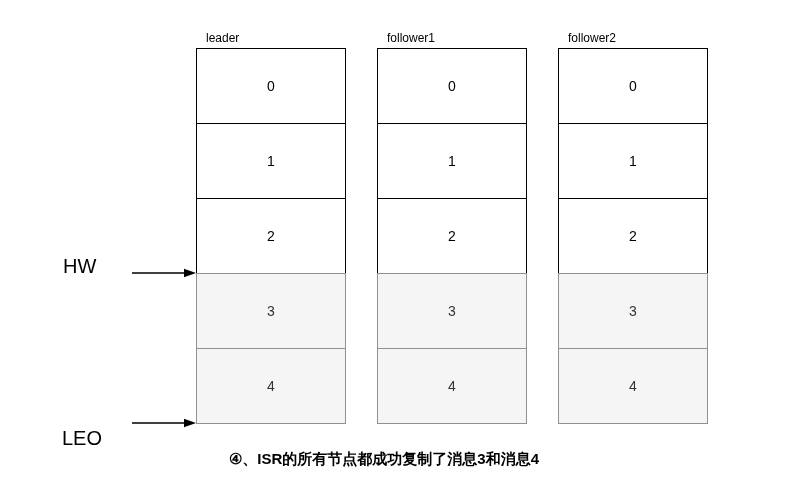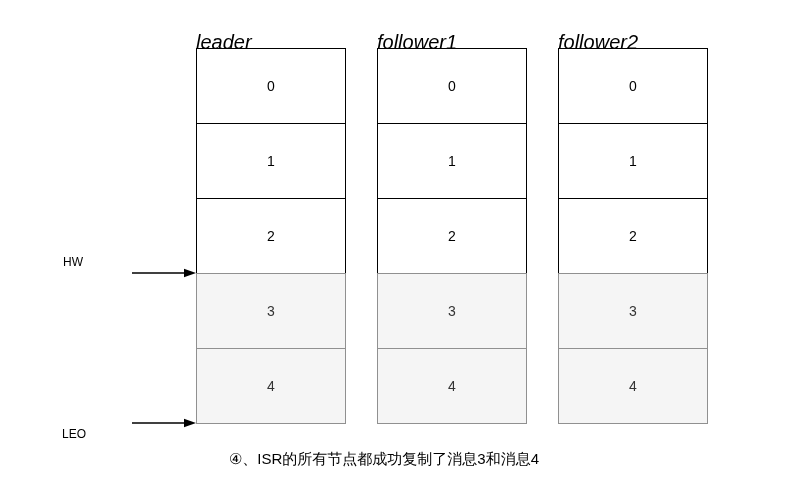--- a/index.html
+++ b/index.html
@@ -16,26 +16,25 @@
     overflow: hidden;
   }
   .column {
     position: absolute;
     top: 31px;
     width: 150px;
   }
   .col-label {
     position: absolute;
     top: 0;
-    left: 0;
+    left: 10px;
     height: 16px;
-    font-size: 20px;
+    font-size: 12px;
     color: #000000;
     white-space: nowrap;
-    font-style: italic;
   }
   .stack {
     position: absolute;
     top: 17px;
     left: 0;
     width: 150px;
     height: 376px;
   }
   .cell {
     position: absolute;
@@ -58,37 +57,38 @@
     border: 1px solid #909090;
     color: #333333;
   }
   .cell.r0 { top: 0; }
   .cell.r1 { top: 75px; }
   .cell.r2 { top: 150px; }
   .cell.r3 { top: 225px; }
   .cell.r4 { top: 300px; }
   .marker-label {
     position: absolute;
-    font-size: 12px;
+    font-size: 20px;
     color: #000000;
     white-space: nowrap;
   }
   .arrow {
     position: absolute;
     display: block;
   }
   .caption {
     position: absolute;
     left: 0;
     top: 450px;
     width: 768px;
     text-align: center;
     font-size: 15px;
     color: #000000;
     white-space: nowrap;
+    font-weight: bold;
   }
 </style>
 </head>
 <body>
 
 <div class="canvas">
 
   <div class="column" style="left:196px">
     <div class="col-label">leader</div>
     <div class="stack">

